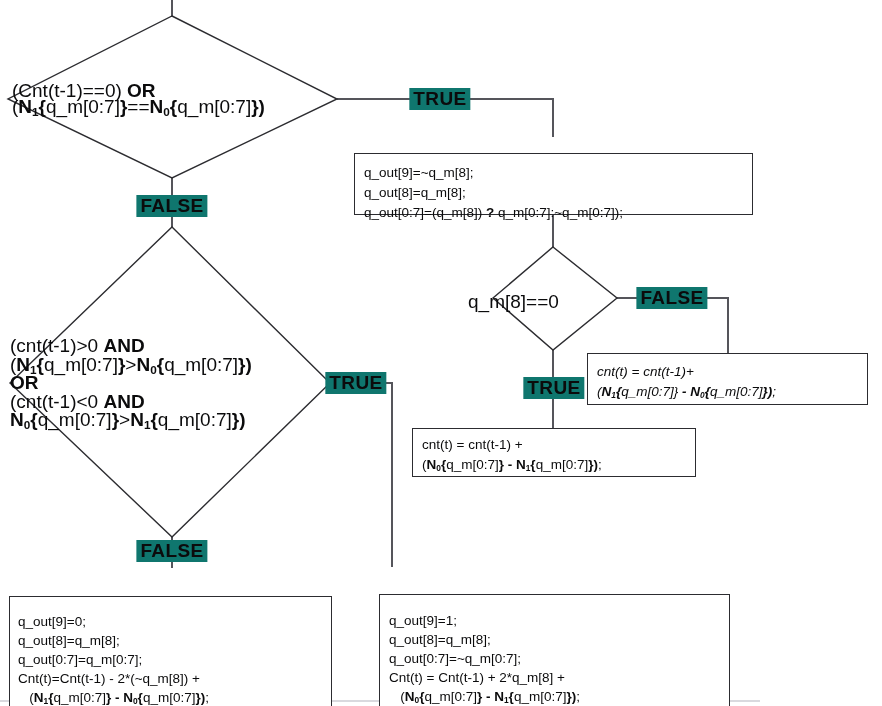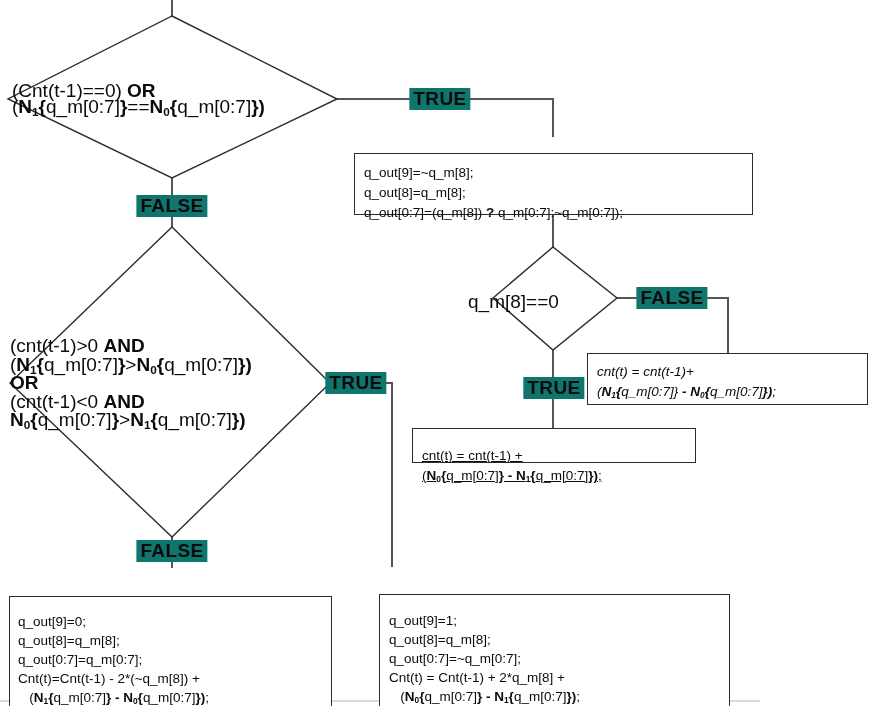--- a/index.html
+++ b/index.html
@@ -70,21 +70,21 @@
     <div class="ln">q_out[9]=~q_m[8];</div>
     <div class="ln">q_out[8]=q_m[8];</div>
     <div class="ln">q_out[0:7]=(q_m[8]) <b>?</b> q_m[0:7]:~q_m[0:7]);</div>
   </div>
 
   <div class="box" style="left:587px; top:353px; width:281px; height:52px; padding:8px 0 4px 9px;font-style:italic;">
     <div class="ln">cnt(t) = cnt(t-1)+</div>
     <div class="ln">(<b>N<sub>1</sub>{</b>q_m[0:7]} <b>- N<sub>0</sub>{</b>q_m[0:7]<b>})</b>;</div>
   </div>
 
-  <div class="box" style="left:412px; top:428px; width:284px; height:35px; padding:17px 0 0 9px;text-decoration:underline;">
+  <div class="box" style="left:412px; top:428px; width:284px; height:49px; padding:6px 0 0 9px;">
     <div class="ln">cnt(t) = cnt(t-1) +</div>
     <div class="ln">(<b>N<sub>0</sub>{</b>q_m[0:7]<b>} - N<sub>1</sub>{</b>q_m[0:7]<b>})</b>;</div>
   </div>
 
   <div class="box box-tight" style="left:9px; top:596px; width:323px; height:122px; padding:15px 0 0 8px;">
     <div class="ln">q_out[9]=0;</div>
     <div class="ln">q_out[8]=q_m[8];</div>
     <div class="ln">q_out[0:7]=q_m[0:7];</div>
     <div class="ln">Cnt(t)=Cnt(t-1) - 2*(~q_m[8]) +</div>
     <div class="ln">   (<b>N<sub>1</sub>{</b>q_m[0:7]<b>} - N<sub>0</sub>{</b>q_m[0:7]<b>})</b>;</div>

